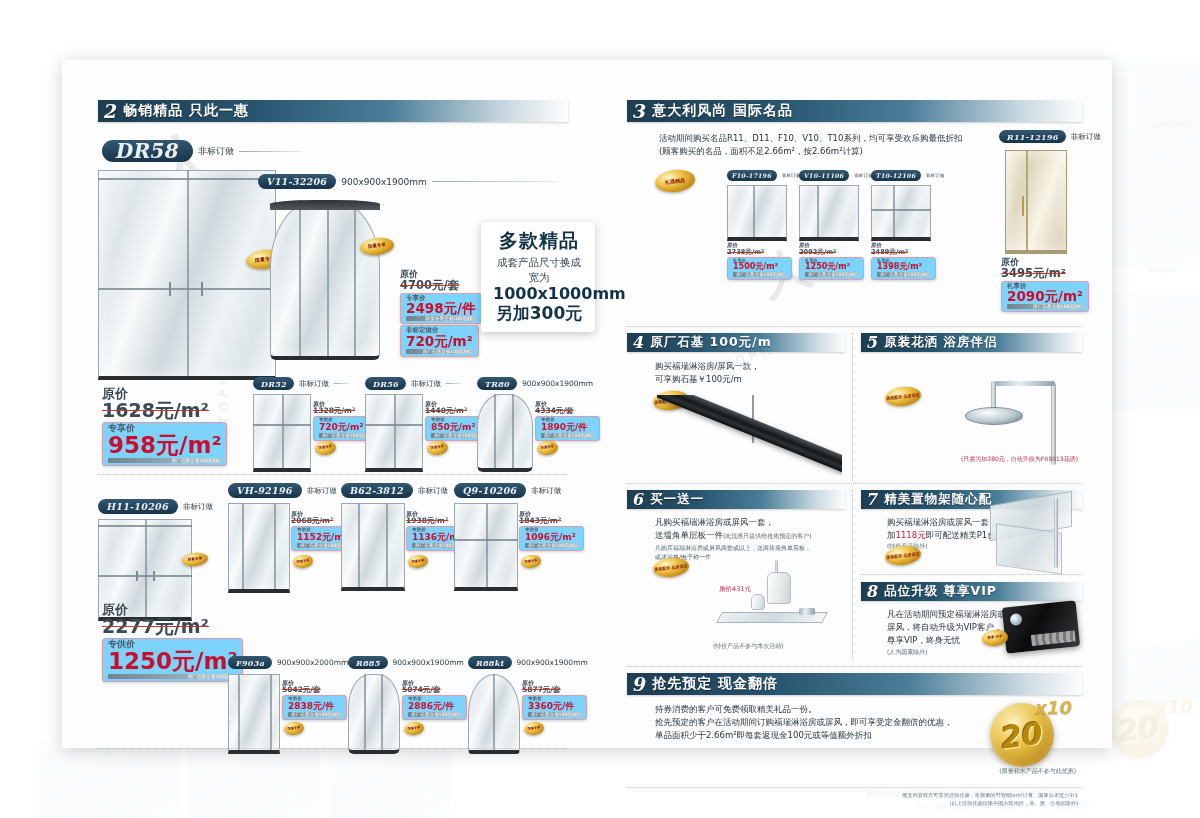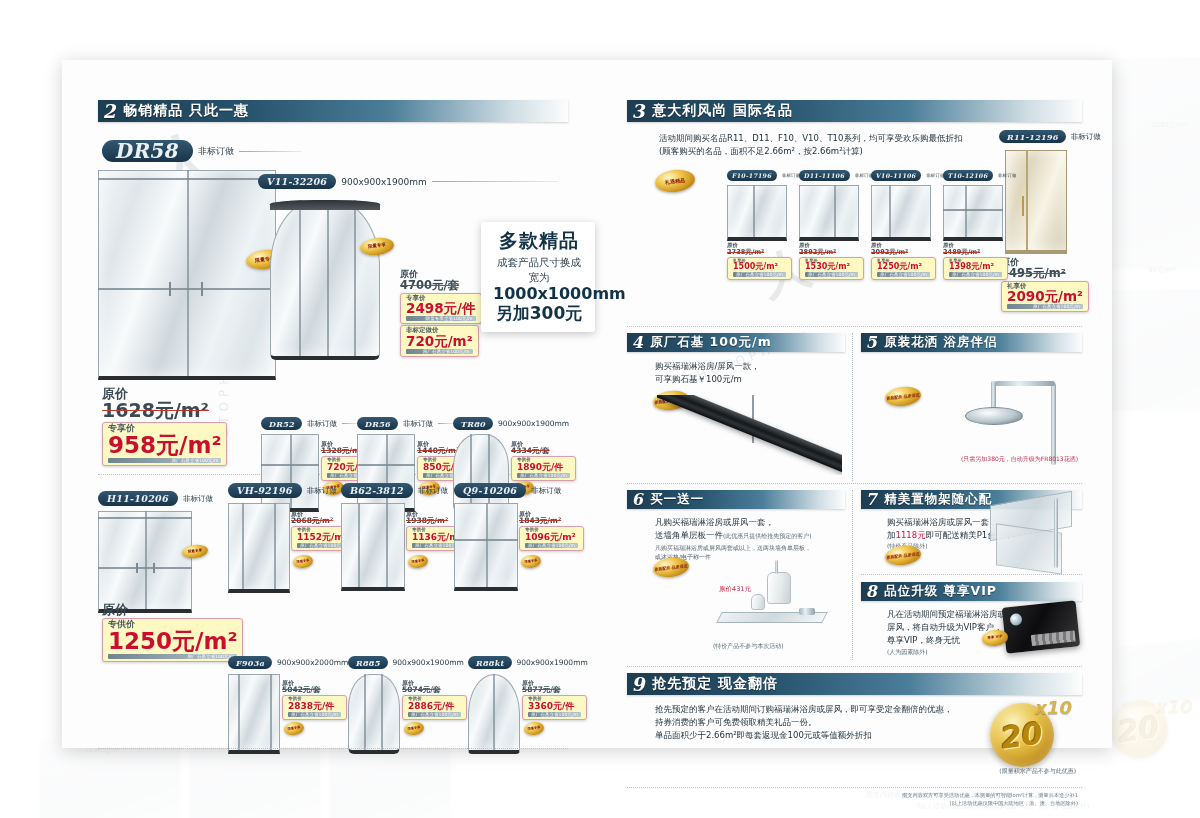--- a/index.html
+++ b/index.html
@@ -80,21 +80,21 @@
 
   
   .price{position:absolute;white-space:nowrap;}
   .p-old-lab{color:#3a4a55;font-weight:bold;line-height:1.05;}
   .p-old{
     color:#3a4a55;font-weight:bold;line-height:1.05;
     text-decoration:line-through;text-decoration-color:#c0392b;
   }
   .p-box{
     display:inline-block;margin-top:1px;
-    background:#fef9c3;border:1px solid #d8a0ad;border-radius:3px;
+    background:#7dd3fc;border:1px solid #d8a0ad;border-radius:3px;
     padding:1px 5px 2px 5px;box-shadow:0 1px 3px rgba(0,0,0,.18);
     position:relative;
   }
   .p-tag{color:#4a5a64;font-weight:bold;line-height:1;display:block;}
   .p-new{color:#c8102e;font-weight:bold;line-height:1.05;display:block;}
   .p-foot{
     display:block;background:linear-gradient(90deg,#6e8490,#b9c6cd);
     color:#fff;font-size:4.6px;text-align:right;padding:0 3px;margin-top:1px;
     border-radius:1px;
   }
@@ -281,21 +281,21 @@
         </div>
       </div>
 
       <div class="promo-card" style="left:383px;top:100px;width:92px;padding-left:12px;">
         <div class="l1">多款精品</div>
         <div class="l2">成套产品尺寸换成宽为</div>
         <div class="l3">1000x1000mm</div>
         <div class="l4">另加300元</div>
       </div>
 
-      <div style="position:absolute;left:163px;top:255px;width:310px;display:flex;gap:0;margin-top:40px;">
+      <div style="position:absolute;left:155px;top:255px;width:310px;display:flex;gap:16px;">
 
         <div style="position:relative;width:96px;">
           <div class="pill-row" style="width:96px;">
             <span class="pill">DR52</span>
             <span class="pill-note">非标订做</span>
             <span class="pill-rule"></span>
           </div>
           <div class="prod" style="position:relative;margin-top:4px;width:58px;height:78px;">
             <div class="glass"></div>
               <div class="mull" style="left:50%"></div>
@@ -363,21 +363,21 @@
             <span>限量专享</span>
           </div>
         </div>
       </div>
     </div>
 
     <hr class="dashrule" style="margin:2px 0 8px 0;">
 
     <div style="position:relative;height:118px;">
 
-      <div style="position:absolute;left:0;top:8px;width:125px;">
+      <div style="position:absolute;left:0;top:16px;width:125px;">
         <div class="pill-row">
           <span class="pill mid">H11-10206</span>
           <span class="pill-note">非标订做</span>
         </div>
         <div class="prod" style="position:relative;margin-top:5px;width:94px;height:102px;">
           <div class="glass"></div>
             <div class="mull" style="left:50%"></div>
           <div class="rail" style="top:6px"></div>
             <div class="rail" style="top:56px"></div>
           <div class="handle" style="left:40%;top:52px;height:10px"></div>
@@ -456,20 +456,21 @@
           </div>
         </div>
         <div class="seal" style="left:67px;top:72px;width:20px;height:13px;font-size:3.2px;">
           <span>限量专享</span>
         </div>
       </div>
     </div>
 
     <div class="price sz-l" style="position:relative;left:4px;top:2px;">
       <div class="p-old-lab">原价</div>
+      <div class="p-old">2277元/m²</div>
       <div class="p-box">
         <span class="p-tag">专供价</span>
         <span class="p-new">1250元/m²</span>
         <span class="p-foot">原厂石基立省100元/m</span>
       </div>
     </div>
 
     <div style="position:absolute;left:130px;top:556px;width:350px;">
       <div style="display:flex;gap:8px;">
         <div style="position:relative;width:112px;">
@@ -595,35 +596,20 @@
               <div class="mull" style="left:44%"></div>
             </div>
           <div class="price sz-xs" style="position:relative;left:0;top:2px;">
             <div class="p-old-lab">原价</div>
             <div class="p-old">2738元/m²</div>
             <div class="p-box"><span class="p-tag">礼享价</span><span class="p-new">1500元/m²</span><span class="p-foot">原厂石基立省100元/m</span></div>
           </div>
         </div>
         <div style="position:relative;width:64px;">
           <div class="pill-row">
-              <span class="pill" style="font-size:6.2px;height:11px;padding:0 5px;">D11-11106</span>
-              <span class="pill-note" style="font-size:4.6px">非标订做</span>
-            </div>
-          <div class="prod" style="position:relative;margin-top:4px;width:60px;height:56px;">
-              <div class="glass"></div>
-              <div class="mull" style="left:58%"></div>
-            </div>
-          <div class="price sz-xs" style="position:relative;left:0;top:2px;">
-            <div class="p-old-lab">原价</div>
-            <div class="p-old">2892元/m²</div>
-            <div class="p-box"><span class="p-tag">礼享价</span><span class="p-new">1530元/m²</span><span class="p-foot">原厂石基立省100元/m</span></div>
-          </div>
-        </div>
-        <div style="position:relative;width:64px;">
-          <div class="pill-row">
               <span class="pill" style="font-size:6.2px;height:11px;padding:0 5px;">V10-11106</span>
               <span class="pill-note" style="font-size:4.6px">非标订做</span>
             </div>
           <div class="prod" style="position:relative;margin-top:4px;width:60px;height:56px;">
               <div class="glass"></div>
               <div class="mull" style="left:30%"></div>
             </div>
           <div class="price sz-xs" style="position:relative;left:0;top:2px;">
             <div class="p-old-lab">原价</div>
             <div class="p-old">2092元/m²</div>
@@ -768,22 +754,22 @@
     </div>
 
     <hr class="dashrule" style="margin:6px 0 6px 0;">
 
     <div style="position:relative;height:110px;">
       <div class="banner">
         <span class="num">9</span>
         <span class="ttl">抢先预定 现金翻倍</span>
       </div>
       <div class="body-txt" style="margin:8px 0 0 28px;width:330px;">
+        <div>持券消费的客户可免费领取精美礼品一份。</div>
         <div>抢先预定的客户在活动期间订购福瑞淋浴房或屏风，即可享受定金翻倍的优惠，</div>
-        <div>持券消费的客户可免费领取精美礼品一份。</div>
         <div>单品面积少于2.66m²即每套返现金100元或等值额外折扣</div>
       </div>
       <div class="coin" style="right:28px;top:30px;">
         <span>20</span>
       </div>
       <div class="x10" style="right:10px;top:24px;">x10</div>
       <div class="tiny" style="position:absolute;right:6px;top:94px;">(限量积水产品不参与此优惠)</div>
     </div>
 
     <hr class="dashrule" style="margin:4px 0 4px 0;">

